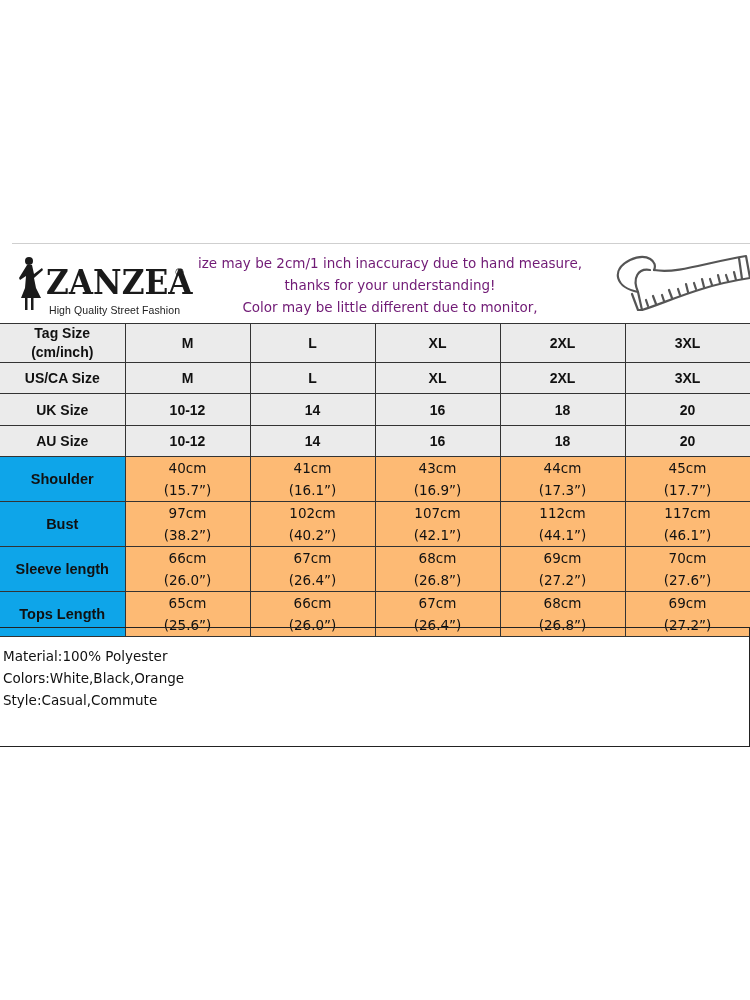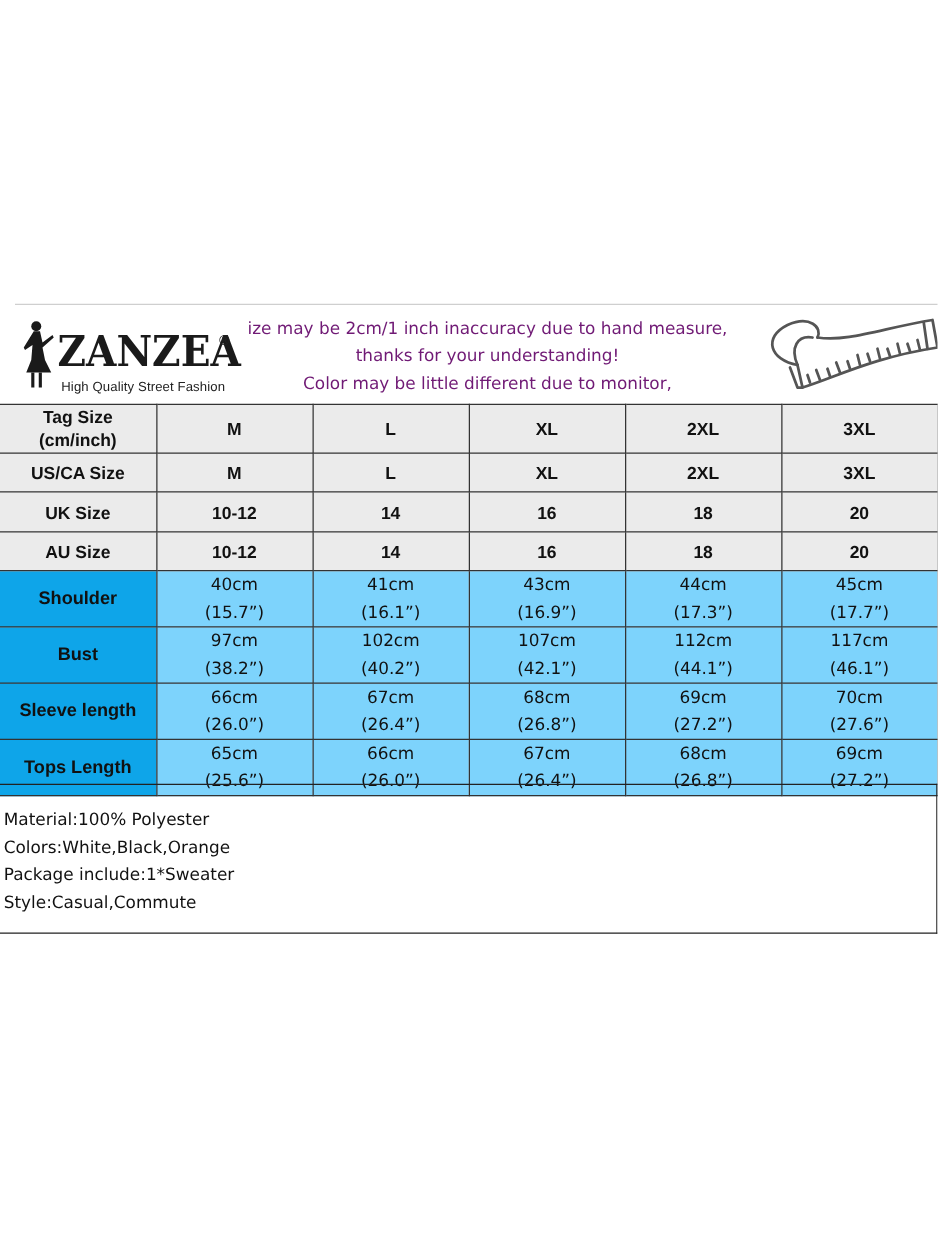--- a/index.html
+++ b/index.html
@@ -33,21 +33,21 @@
   .tape { position: absolute; left: 596px; top: 4px; }
 
   table.size {
     position: absolute; left: 0; top: 80px; width: 750px; border-collapse: collapse;
     table-layout: fixed; font-family: "Liberation Sans", sans-serif;
   }
   table.size td {
     border: 1px solid #333; text-align: center; vertical-align: middle; padding: 0;
   }
   table.size tr.gray td { background: #ebebeb; font-weight: bold; font-size: 14px; }
-  table.size tr.meas td { background: #7dd3fc; font-family: "DejaVu Sans", sans-serif; font-size: 13.5px; line-height: 22px; }
+  table.size tr.meas td { background: #fdba74; font-family: "DejaVu Sans", sans-serif; font-size: 13.5px; line-height: 22px; }
   table.size tr.meas td.rowhead { background: #0ea5e9; font-family: "Liberation Sans", sans-serif; font-weight: bold; font-size: 14.5px; }
   table.size td.rowhead { font-weight: bold; }
   table.size td:first-child { border-left: none; }
   .r0 { height: 39px; } .r1 { height: 31px; } .r2 { height: 32px; } .r3 { height: 31px; }
   .rm { height: 43px; }
   .rowhead-2line { line-height: 19px; }
 
   .details {
     position: absolute; left: 0; top: 384px; width: 750px; height: 120px;
     border-top: 1px solid #222; border-right: 1px solid #222; border-bottom: 1px solid #222;
@@ -240,17 +240,16 @@
             <div>(27.2”)</div>
           </td>
       </tr>
     </tbody>
   </table>
 
   <div class="details">
     <div class="details-list">
       <div>Material:100% Polyester</div>
       <div>Colors:White,Black,Orange</div>
-      <div>Package include:1*Sweater</div>
       <div>Style:Casual,Commute</div>
     </div>
   </div>
 </div>
 
 </body></html>

